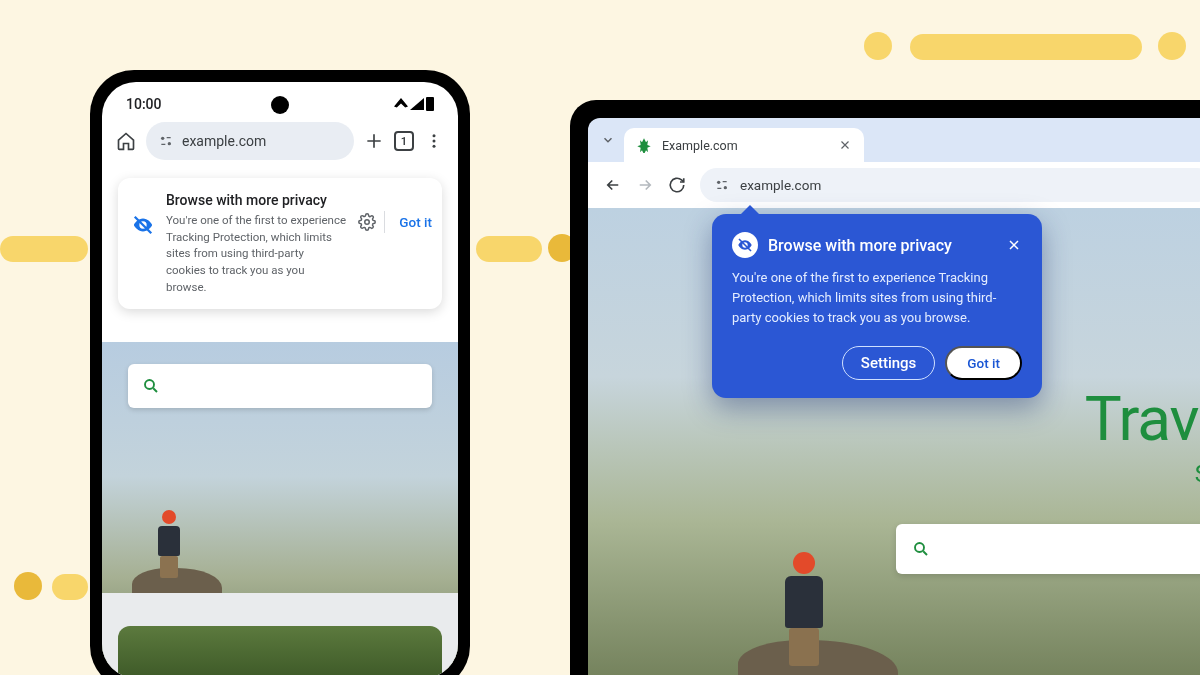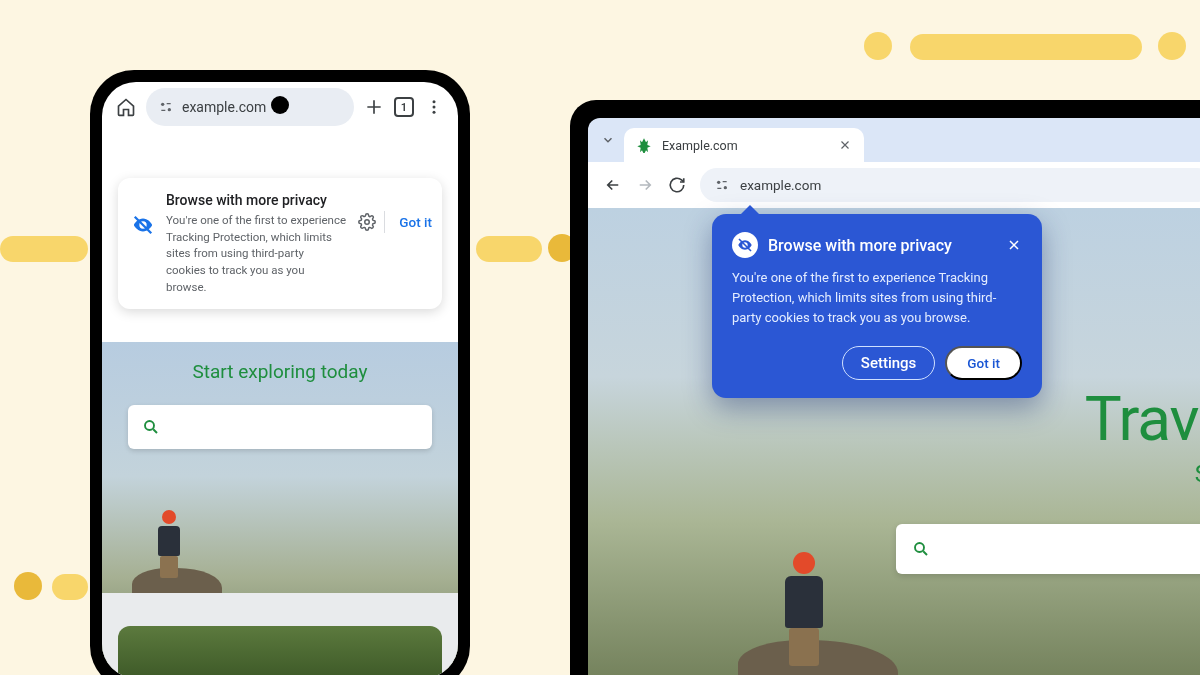--- a/index.html
+++ b/index.html
@@ -183,20 +183,28 @@
 <div class="deco-bar" style="top:236px; left:476px; width:66px; height:26px;"></div>
 <div class="deco-dot" style="top:234px; left:548px; width:28px; height:28px; background:#e9b93a;"></div>
 
 <div class="deco-dot" style="top:572px; left:14px; width:28px; height:28px; background:#e9b93a;"></div>
 <div class="deco-bar" style="top:574px; left:52px; width:36px; height:26px;"></div>
 
 <div class="phone">
   <div class="phone-inner">
     <div class="phone-camera"></div>
 
+    <div class="status-bar">
+      <span>10:00</span>
+      <div class="status-right">
+        <div class="wifi"></div>
+        <div class="cell"></div>
+        <div class="batt"></div>
+      </div>
+    </div>
 
     <div class="m-toolbar">
       <span class="home-icon">
         <svg viewBox="0 0 24 24" width="20" height="20" fill="none" stroke="#3c4043" stroke-width="2">
             <path d="M3 11l9-8 9 8v10a1 1 0 0 1-1 1h-5v-7h-6v7H4a1 1 0 0 1-1-1z"></path>
           </svg>
       </span>
       <div class="omnibox-m">
         <svg class="ctrl-icon" viewBox="0 0 24 24" fill="#5f6368">
             <circle cx="7" cy="8" r="2.5"></circle>
@@ -214,21 +222,20 @@
       <span class="more-icon">
         <svg viewBox="0 0 24 24" width="18" height="18" fill="#3c4043">
             <circle cx="12" cy="5" r="2"></circle>
             <circle cx="12" cy="12" r="2"></circle>
             <circle cx="12" cy="19" r="2"></circle>
           </svg>
       </span>
     </div>
 
     <div class="page-hero-m">
-      <div class="hero-heading-m">Start exploring today</div>
       <div class="search-bar-m">
         <svg class="search-icon" viewBox="0 0 24 24" fill="none" stroke="#1e8e3e" stroke-width="2.5">
             <circle cx="10" cy="10" r="6"></circle>
             <path d="M20 20l-5-5"></path>
           </svg>
       </div>
       <div class="rock"></div>
       <div class="hiker">
         <div class="head"></div>
           <div class="torso"></div>

